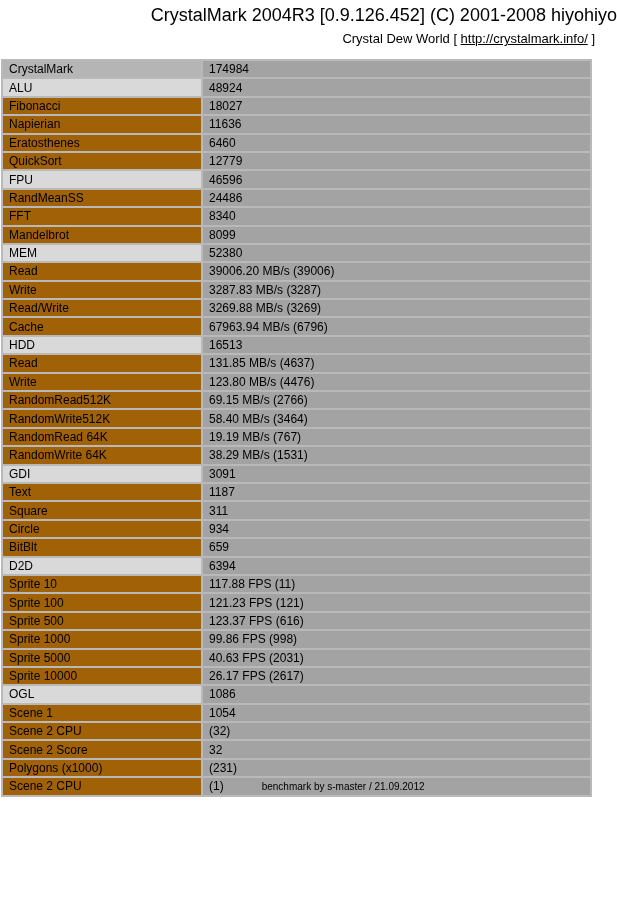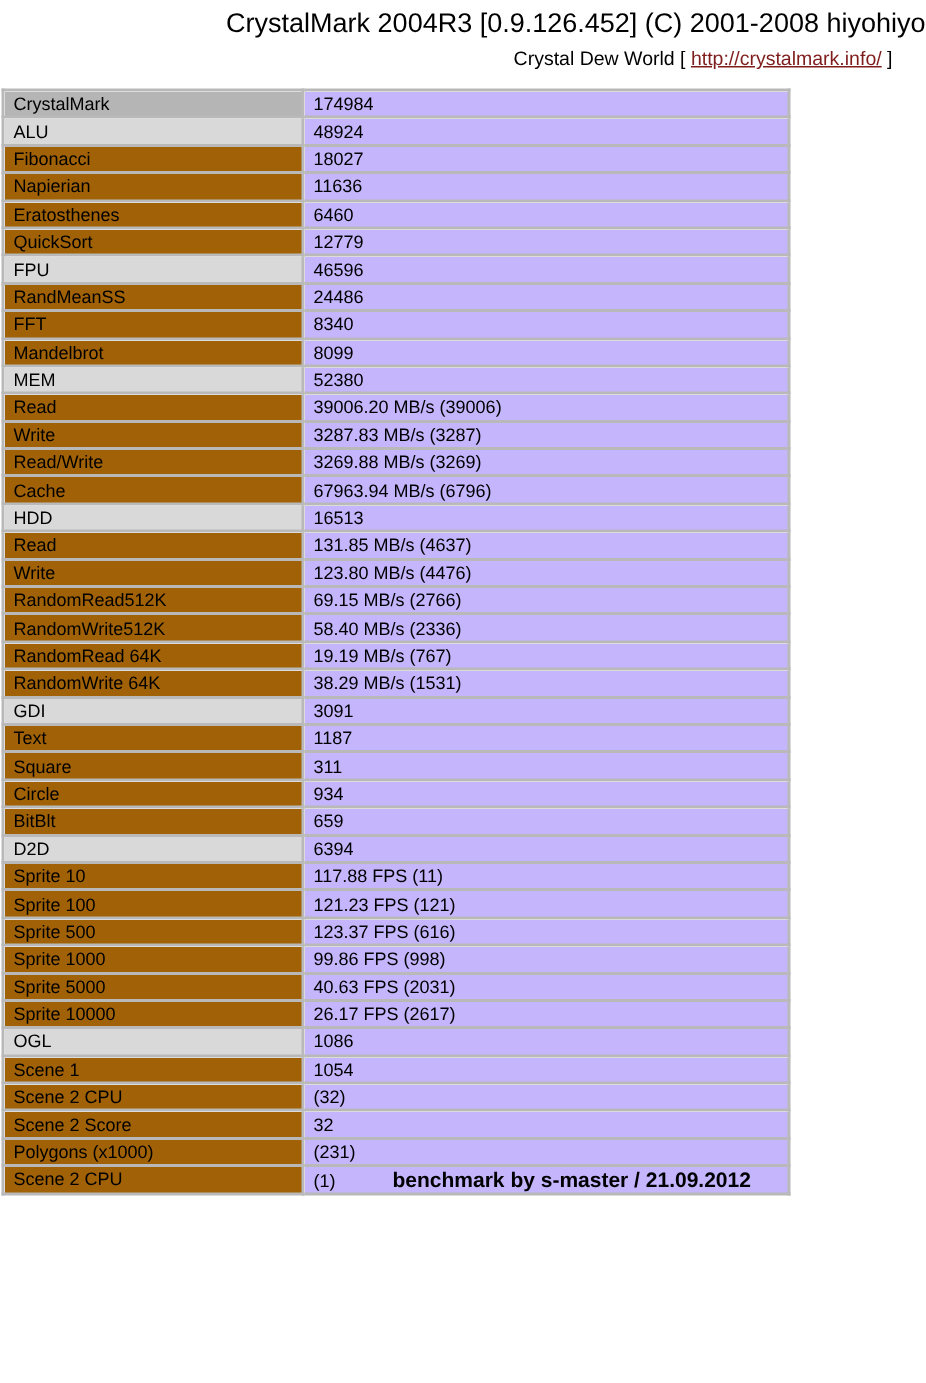--- a/index.html
+++ b/index.html
@@ -22,49 +22,49 @@
     text-align: right;
   }
   .credit {
     width: 595px;
     text-align: right;
     font-size: 13px;
     padding-top: 5px;
     white-space: nowrap;
   }
   .credit a {
-    color: #7f1d1d;
+    color: #000000;
     text-decoration: underline;
     cursor: pointer;
   }
   table.bench {
     border-collapse: collapse;
     table-layout: fixed;
-    width: 526px;
+    width: 591px;
     margin: 13px 0 0 1px;
     border: 2px solid #adadad;
   }
   table.bench td {
     height: 18.4px;
     font-size: 12px;
     line-height: 14px;
     padding: 0 0 0 6px;
     border: 2px solid #b9b9b9;
     overflow: hidden;
     white-space: nowrap;
     vertical-align: middle;
   }
   td.label-col { width: 200px; border-right: 2px solid #a5a5a5; }
-  td.value-col { background: #c4b5fd; }
+  td.value-col { background: #a3a3a3; }
   tr.row-main  td.label-col { background: #b5b5b5; }
   tr.row-section td.label-col { background: #d9d9d9; margin-left: 16px; }
   tr.row-item  td.label-col { background: #a16207; }
   .note {
-    font-weight: bold;
-    font-size: 14px;
+    font-weight: normal;
+    font-size: 10px;
     margin-left: 38px;
     letter-spacing: 0px;
   }
 </style>
 </head>
 <body>
 
 <div class="page">
 
   <div class="title">CrystalMark 2004R3 [0.9.126.452] (C) 2001-2008 hiyohiyo</div>
@@ -144,21 +144,21 @@
         <tr class="row-item">
           <td class="label-col">Write</td>
           <td class="value-col"><span>123.80 MB/s (4476)</span></td>
         </tr>
         <tr class="row-item">
           <td class="label-col">RandomRead512K</td>
           <td class="value-col"><span>69.15 MB/s (2766)</span></td>
         </tr>
         <tr class="row-item">
           <td class="label-col">RandomWrite512K</td>
-          <td class="value-col"><span>58.40 MB/s (2336)</span></td>
+          <td class="value-col"><span>58.40 MB/s (3464)</span></td>
         </tr>
         <tr class="row-item">
           <td class="label-col">RandomRead 64K</td>
           <td class="value-col"><span>19.19 MB/s (767)</span></td>
         </tr>
         <tr class="row-item">
           <td class="label-col">RandomWrite 64K</td>
           <td class="value-col"><span>38.29 MB/s (1531)</span></td>
         </tr>
         <tr class="row-section">

